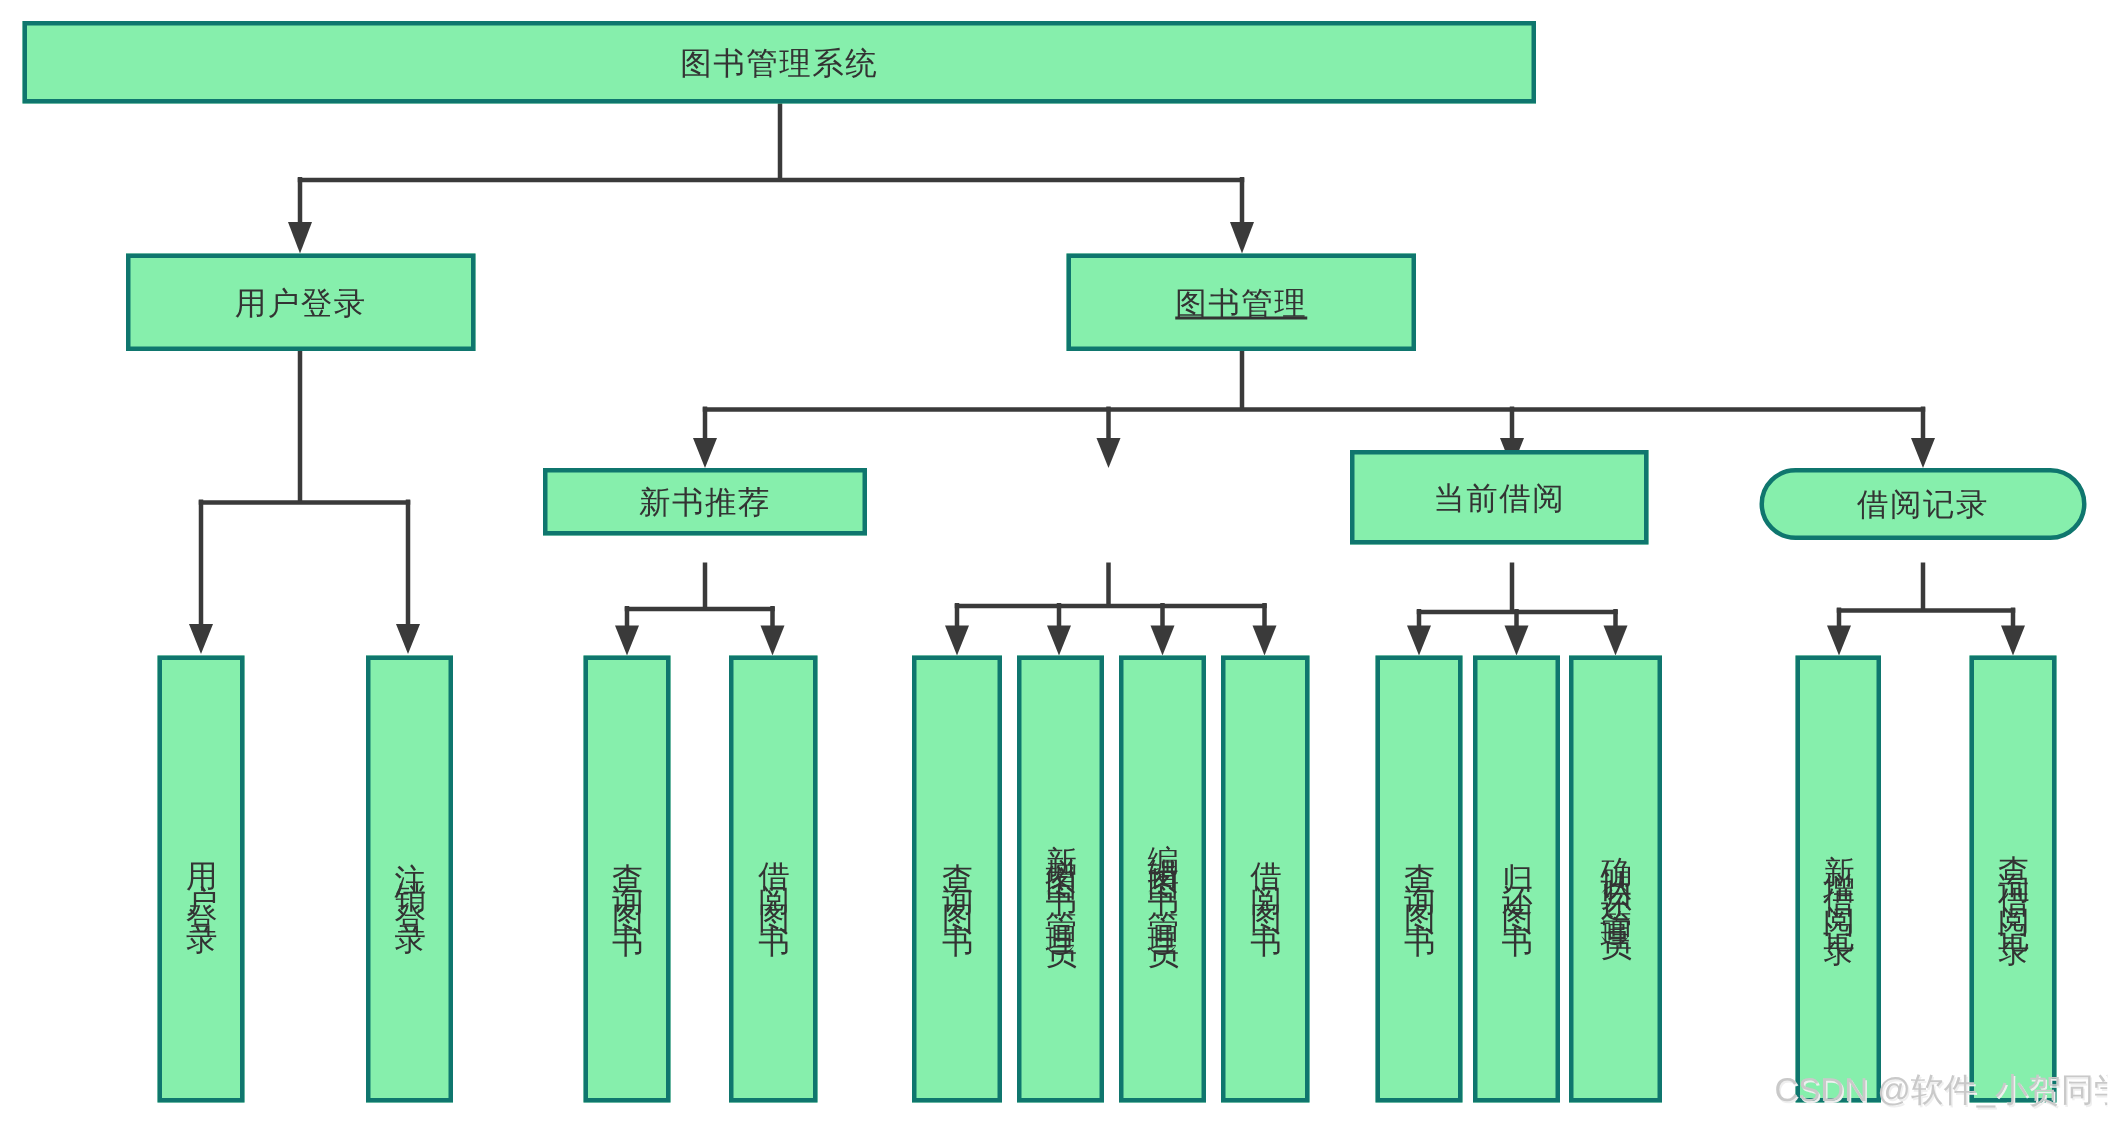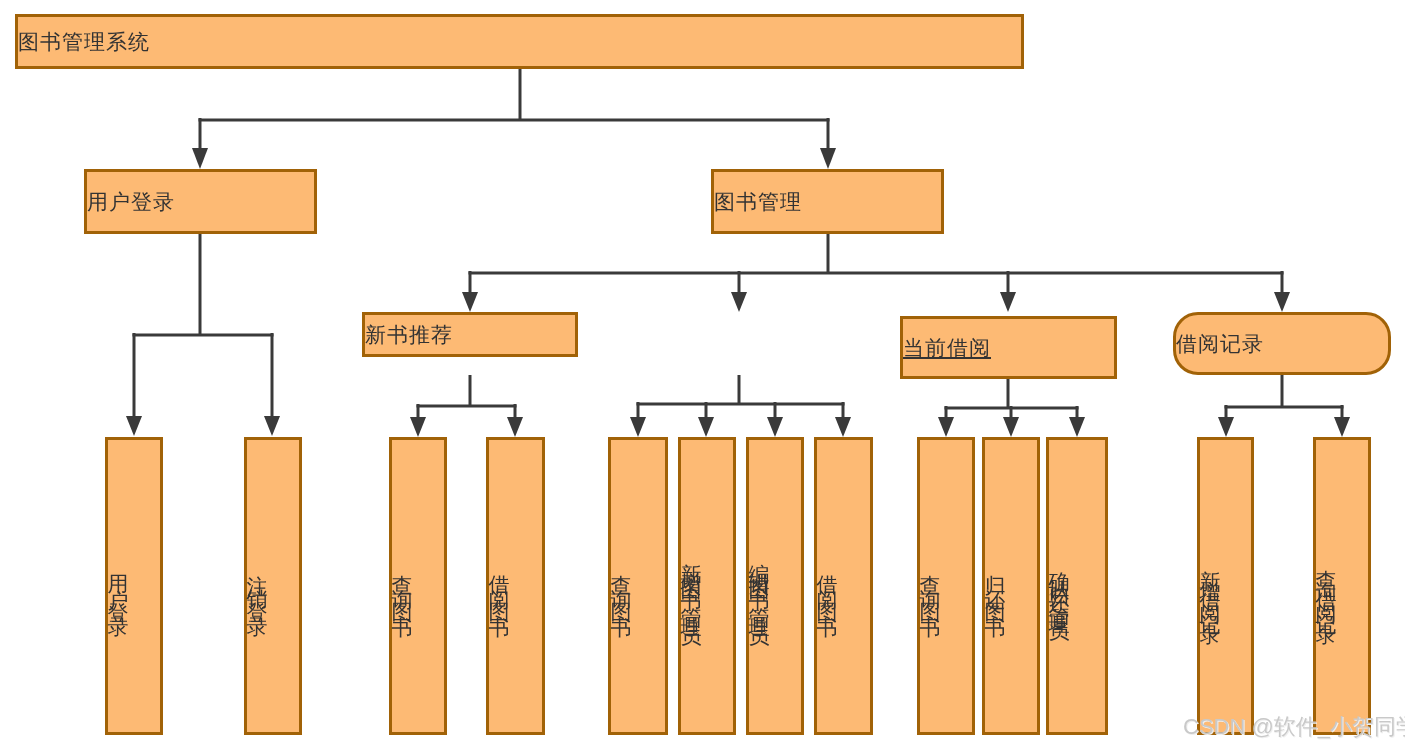--- a/index.html
+++ b/index.html
@@ -21,24 +21,25 @@
     top: 0;
     width: 1405px;
     height: 747px;
   }
   svg.connectors line { stroke: #3a3a3a; stroke-width: 3; }
   svg.connectors polygon { fill: #3a3a3a; }
 
   .node {
     position: absolute;
     box-sizing: border-box;
-    background: #fdba74;
-    border: 3px solid #a16207;
+    background: #86efac;
+    border: 3px solid #0f766e;
     display: flex;
     align-items: center;
+    justify-content: center;
     color: #333333;
   }
   .h-node { font-size: 21px; letter-spacing: 1px; white-space: nowrap; }
   .root-node { left: 15px; top: 14px; width: 1009px; height: 55px; }
   .v-node { top: 437px; height: 298px; }
   .v-node .vtext {
     writing-mode: vertical-rl;
     font-size: 21px;
     line-height: 1;
     white-space: nowrap;
@@ -140,31 +141,31 @@
     </g>
   </svg>
 
   <div class="node h-node root-node">
     <span>图书管理系统</span>
   </div>
 
   <div class="node h-node" style="left:84px; top:169px; width:233px; height:65px;">
     <span>用户登录</span>
   </div>
-  <div class="node h-node" style="left:711px; top:169px; width:233px; height:65px;">
+  <div class="node h-node" style="left:711px; top:169px; width:233px; height:65px;text-decoration:underline;">
     <span>图书管理</span>
   </div>
 
   <div class="node h-node" style="left:362px; top:312px; width:216px; height:45px;">
     <span>新书推荐</span>
   </div>
-  <div class="node h-node" style="left:900px; top:316px; width:217px; height:63px;text-decoration:underline;">
+  <div class="node h-node" style="left:900px; top:300px; width:199px; height:63px;">
     <span>当前借阅</span>
   </div>
-  <div class="node h-node" style="left:1173px; top:312px; width:218px; height:63px;border-radius:25px;">
+  <div class="node h-node" style="left:1173px; top:312px; width:218px; height:48px;border-radius:25px;">
     <span>借阅记录</span>
   </div>
 
   <div class="node v-node" style="left:105px; width:58px;">
     <span class="vtext sp4">用户登录</span>
   </div>
   <div class="node v-node" style="left:244px; width:58px;">
     <span class="vtext sp4">注销登录</span>
   </div>
 

